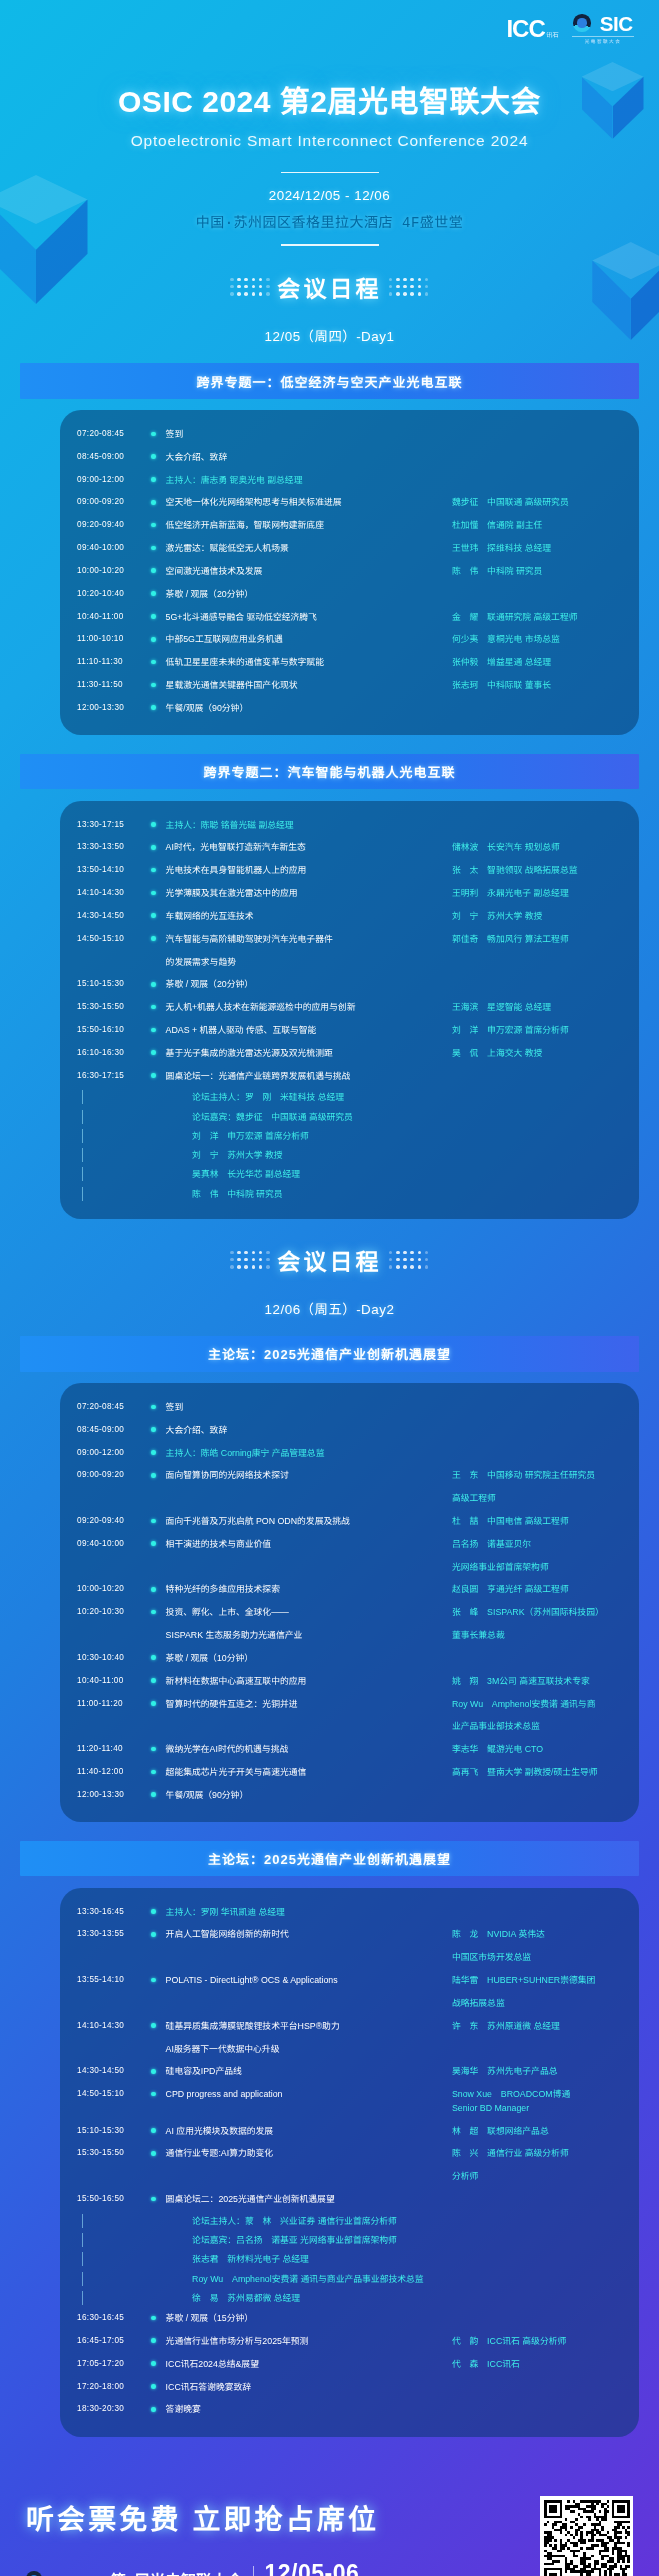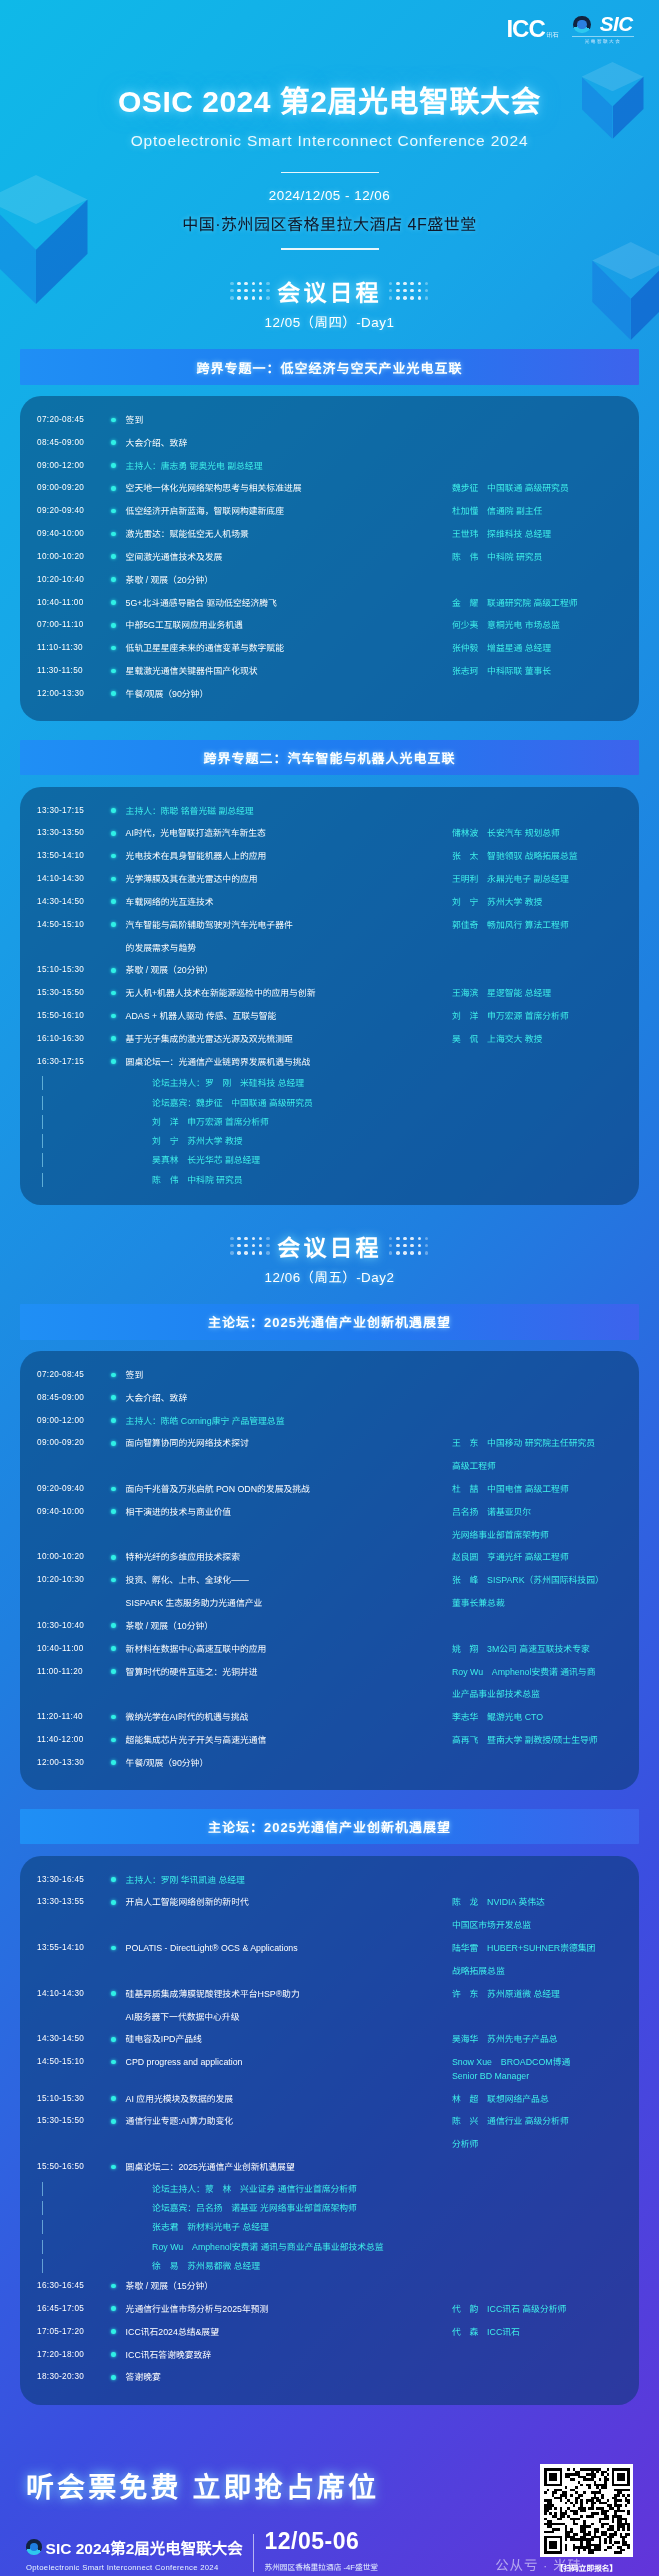--- a/index.html
+++ b/index.html
@@ -24,67 +24,67 @@
     clip-path: polygon(0 0,100% 48%,100% 100%,0 52%); }
   .cube .rt  { position:absolute; right:0; top:19%; width:50%; height:81%; background:rgba(10,60,190,.45);
     clip-path: polygon(100% 0,100% 52%,0 100%,0 48%); }
 
   
   .logos { position:absolute; top:14.4px; right:25px; display:flex; align-items:center; gap:13.4px; z-index:5;}
   .logo-icc { display:flex; align-items:flex-end; gap:1.5px; }
   .icc-txt { font-size:24px; font-weight:bold; color:#fff; letter-spacing:-1px; line-height:1; }
   .icc-sub { font-size:6.2px; color:#dff3ff; padding-bottom:2.1px; }
   .logo-osic { display:flex; flex-direction:column; align-items:center;}
-  .osic-row { display:flex; align-items:center; gap:9px;font-style:italic;}
+  .osic-row { display:flex; align-items:flex-start; gap:9px;}
   .osic-ring { width:17.5px; height:17.5px; border-radius:50%;
      background: conic-gradient(#11233f 0deg 120deg, #2ec8ef 120deg 250deg, #11233f 250deg 360deg);
      position:relative; }
   .osic-ring:after{ content:""; position:absolute; inset:4.1px; border-radius:50%; background:#2b7fe0; }
   .osic-txt { font-size:20.6px; font-weight:bold; color:#fff; letter-spacing:-0.5px; line-height:1;}
   .osic-cap { font-size:4.6px; color:#cfe8ff; letter-spacing:1.5px; margin-top:1.5px;
      border-top:0.5px solid rgba(255,255,255,.5); border-bottom:none; padding-top:1px; width:62px; text-align:center;}
 
   .hero { position:relative; z-index:4; padding-top:77px; text-align:center; }
   .hero-title {
     font-size:30px; font-weight:bold; color:#ffffff; letter-spacing:0.5px;
     text-shadow: 0 0 9.3px rgba(120,225,255,.95), 0 0 20.6px rgba(60,190,255,.65);
   }
   .hero-sub {
     margin-top:11.3px; font-size:15.5px; color:#eaf9ff; letter-spacing:0.8px;
     text-shadow: 0 0 7.2px rgba(120,225,255,.8);
   }
   .rule { width:98px; height:1.5px; background:#fff; margin:21.6px auto 0; opacity:.9;}
   .meta-date { margin-top:14.4px; font-size:13.4px; color:#fff; letter-spacing:0.5px;
      text-shadow:0 0 5.2px rgba(120,225,255,.7); }
-  .meta-place { margin-top:8.2px; font-size:16px; color:#0f172a; letter-spacing:0.5px;
-     text-shadow:0 0 5.2px rgba(120,225,255,.7); }
+  .meta-place { margin-top:8.2px; font-size:14px; color:#0369a1; letter-spacing:0.5px;
+     text-shadow:0 0 5.2px rgba(120,225,255,.7);font-family:Liberation Mono, monospace; }
   .rule2 { width:98px; height:1.5px; background:#fff; margin:13.4px auto 0; opacity:.9;}
 
   
   .day-banner { text-align:center; position:relative; z-index:4; margin-top:24px; }
   .day-head { display:flex; align-items:center; justify-content:center; gap:7.2px; }
   .dots { display:grid; grid-template-columns:repeat(6,4.1px); grid-template-rows:repeat(3,4.1px); gap:3.1px; }
   .dots i { width:3.6px; height:3.6px; border-radius:50%; background:rgba(255,255,255,.85); display:block;}
   .dots i.f { background:rgba(255,255,255,.35); }
   .day-title { font-size:23px; font-weight:bold; color:#fff; letter-spacing:3.1px;
       text-shadow:0 0 9.3px rgba(130,230,255,.9); }
-  .day-date { margin-top:3px; font-size:13.4px; color:#fff; letter-spacing:0.5px;
+  .day-date { margin-top:21px; font-size:13.4px; color:#fff; letter-spacing:0.5px;
       text-shadow:0 0 5.2px rgba(130,230,255,.7);}
 
   
   .session { position:relative; z-index:4; margin:18.5px 19.6px 0; }
   .session-title {
     background: linear-gradient(90deg,#1f8ff5 0%,#1f7bf0 55%,#3d63ec 100%);
     color:#fff; font-size:13px; font-weight:bold; letter-spacing:1px;
     text-align:center; padding:8.2px 0; border-radius:1px;
     text-shadow:0 0 5.2px rgba(150,225,255,.85);
   }
   .agenda {
     margin-top:11.3px; background:rgba(6,55,105,.52);
-    border-radius:21px; padding:13.4px 17.5px 15.5px; position:relative;
+    border-radius:21px; padding:13.4px 17.5px 15.5px; position:relative;margin-left:40px;
   }
   .row { display:flex; align-items:flex-start; padding:4.6px 0; position:relative; }
   .time { width:71px; flex:0 0 71px; font-size:8.2px; color:#ffffff;
      letter-spacing:0.3px; padding-top:1px; text-align:left; white-space:nowrap;}
   .bullet-col { width:17.5px; flex:0 0 17.5px; position:relative; }
   .bullet { width:4.6px; height:4.6px; border-radius:50%; background:#2ff0e6;
      position:absolute; left:3.1px; top:3.6px; box-shadow:0 0 3.1px #2ff0e6;}
   .spine { position:absolute; left:5.2px; top:0; bottom:0; width:0.5px; background:rgba(160,235,255,.55); }
   .topic { flex:1 1 auto; font-size:8.8px; color:#ffffff; line-height:1.55; padding-right:7.2px;}
   .topic.cy { color:#3ff0ea; }
@@ -284,21 +284,21 @@
         <div class="row">
           <div class="time">10:40-11:00</div>
           <div class="bullet-col">
             <div class="spine"></div>
             <div class="bullet"></div>
           </div>
           <div class="topic">5G+北斗通感导融合 驱动低空经济腾飞</div>
           <div class="speaker">金　耀　联通研究院 高级工程师</div>
         </div>
         <div class="row">
-          <div class="time">07:00-11:10</div>
+          <div class="time">11:00-10:10</div>
           <div class="bullet-col">
             <div class="spine"></div>
             <div class="bullet"></div>
           </div>
           <div class="topic">中部5G工互联网应用业务机遇</div>
           <div class="speaker">何少夷　意桐光电 市场总监</div>
         </div>
         <div class="row">
           <div class="time">11:10-11:30</div>
           <div class="bullet-col">

